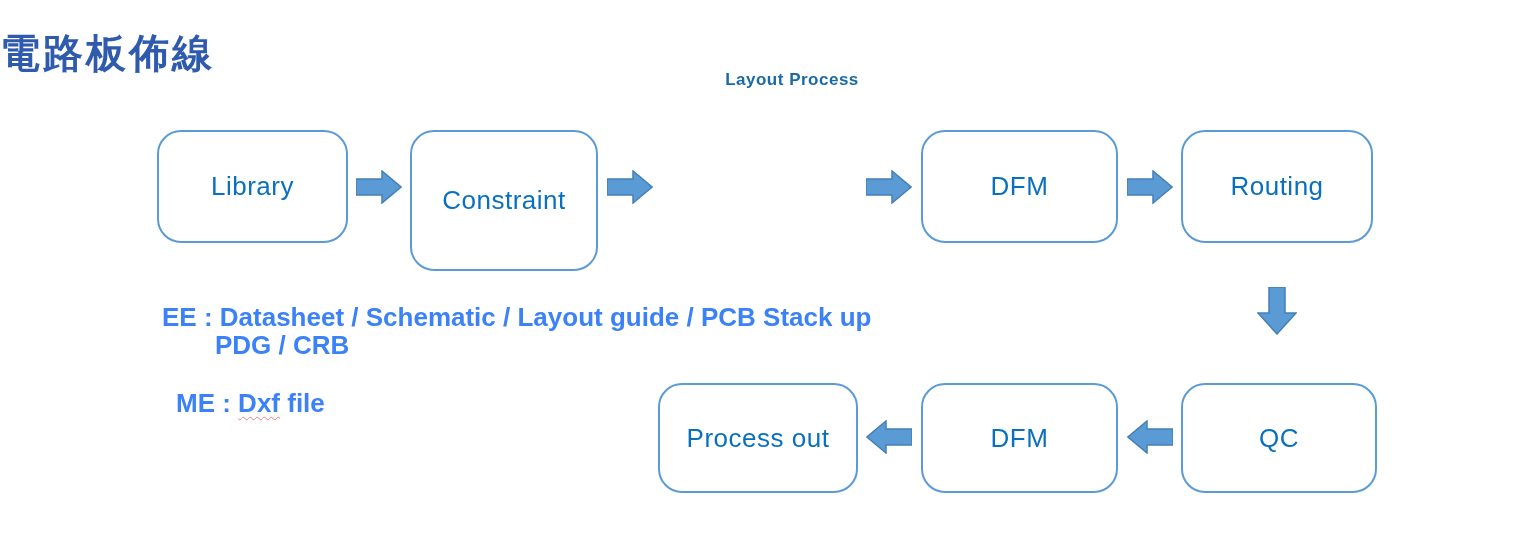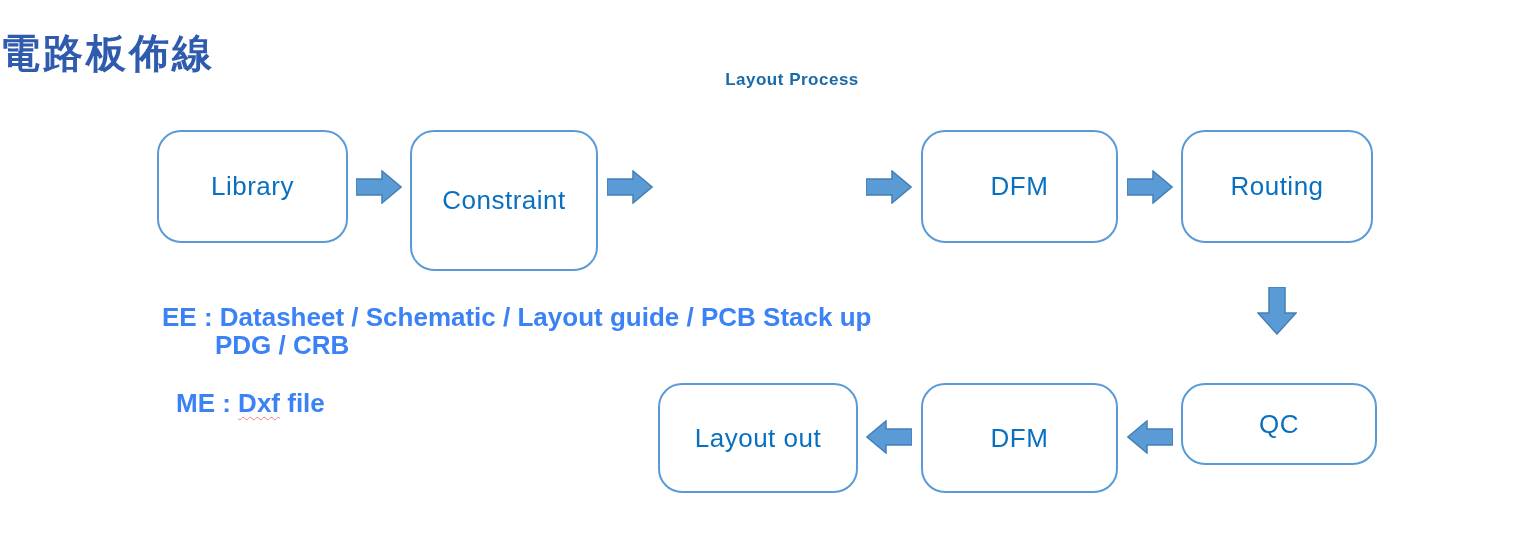--- a/index.html
+++ b/index.html
@@ -105,23 +105,23 @@
         <polygon points="0,9 26,9 26,1 45,17 26,33 26,25 0,25" fill="#5b9bd5" stroke="#4480b5" stroke-width="1.5"></polygon>
       </svg>
   </div>
 
   <div class="flow-arrow" style="left:1257px; top:287px;">
     <svg width="40" height="48" viewBox="0 0 40 48">
         <polygon points="12,0 28,0 28,26 39,26 20,47 1,26 12,26" fill="#5b9bd5" stroke="#4480b5" stroke-width="1.5"></polygon>
       </svg>
   </div>
 
-  <div class="flow-box" style="left:658px; top:383px; width:200px; height:110px;">Layout out</div>
+  <div class="flow-box" style="left:658px; top:383px; width:200px; height:110px;">Process out</div>
   <div class="flow-box" style="left:921px; top:383px; width:197px; height:110px;">DFM</div>
-  <div class="flow-box" style="left:1181px; top:383px; width:196px; height:82px;">QC</div>
+  <div class="flow-box" style="left:1181px; top:383px; width:196px; height:110px;">QC</div>
 
   <div class="flow-arrow" style="left:866px; top:420px;">
     <svg width="46" height="34" viewBox="0 0 46 34">
         <polygon points="46,9 20,9 20,1 1,17 20,33 20,25 46,25" fill="#5b9bd5" stroke="#4480b5" stroke-width="1.5"></polygon>
       </svg>
   </div>
   <div class="flow-arrow" style="left:1127px; top:420px;">
     <svg width="46" height="34" viewBox="0 0 46 34">
         <polygon points="46,9 20,9 20,1 1,17 20,33 20,25 46,25" fill="#5b9bd5" stroke="#4480b5" stroke-width="1.5"></polygon>
       </svg>

